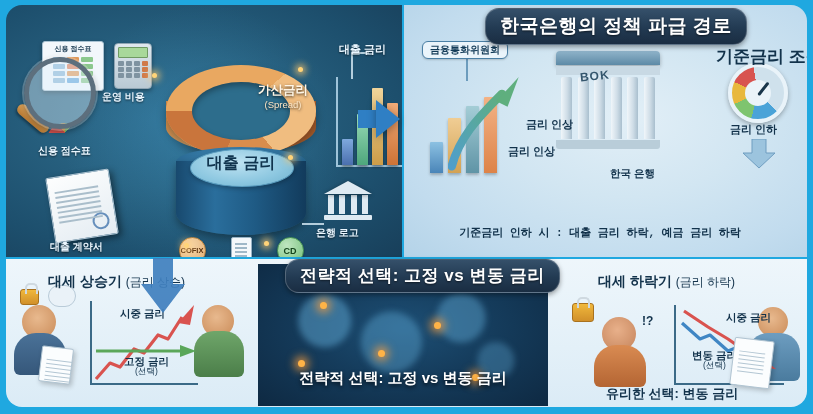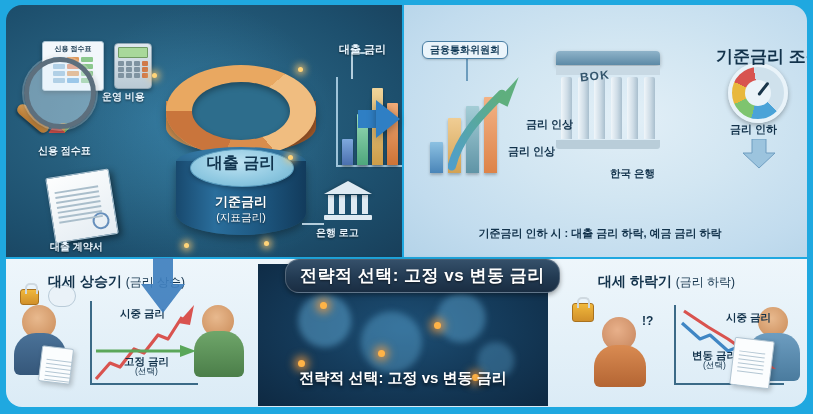--- a/index.html
+++ b/index.html
@@ -196,21 +196,21 @@
 
   .speedo{position:absolute;left:728px;top:62px;width:52px;height:52px;border-radius:50%;z-index:12;
     background:conic-gradient(from 135deg,#4aa3d8 0deg 60deg,#7ec46f 60deg 110deg,#e8b83d 110deg 160deg,#d8534f 160deg 215deg,#cfe1ec 215deg 360deg);
     border:4px solid #e9f3f9;box-shadow:0 2px 5px rgba(0,0,0,.3);}
   .speedo:after{content:"";position:absolute;left:13px;top:13px;width:26px;height:26px;border-radius:50%;background:#eaf3f9;}
   .speedo .needle{position:absolute;left:25px;top:12px;width:2.5px;height:16px;background:#19354a;
     transform-origin:50% 100%;transform:rotate(38deg);z-index:3;border-radius:2px;}
   .arrow-down-blue{position:absolute;left:741px;top:128px;z-index:20;}
 
   .note-tr{position:absolute;left:455px;top:228px;width:300px;text-align:center;z-index:24;
-    color:#12324b;font-weight:bold;font-size:11px;line-height:1.25;}
+    color:#12324b;font-weight:bold;font-size:11px;line-height:1.25;font-family:Liberation Mono, monospace;}
 
   
   .world{position:absolute;left:258px;top:264px;width:290px;height:142px;z-index:8;
     background:radial-gradient(ellipse at 50% 45%,#1d4f75 0%,#153c5c 45%,#0e2942 100%);}
   .world:after{content:"";position:absolute;inset:0;
     background:
       radial-gradient(circle at 23% 40%,rgba(110,190,235,.42) 0 26px,transparent 27px),
       radial-gradient(circle at 46% 55%,rgba(110,190,235,.35) 0 30px,transparent 31px),
       radial-gradient(circle at 70% 38%,rgba(110,190,235,.38) 0 24px,transparent 25px),
       radial-gradient(circle at 82% 68%,rgba(110,190,235,.30) 0 18px,transparent 19px);
@@ -297,26 +297,40 @@
     </div>
     <div class="lbl lbl-light" style="left:44px;top:236px;font-size:10px;">대출 계약서</div>
 
     <div class="donut-wrap">
       <div class="ring-side"></div>
       <div class="ring-outer"></div>
       <div class="cyl"></div>
       <div class="cyl-top"></div>
       <div class="cap-top"></div>
       <div class="donut-center">대출 금리</div>
-      <div class="cyl-label">
-        <span>기준금리</span>
-        <span class="sub">(지표금리)</span>
+      <div class="badges">
+        <div class="badge">
+          <div class="disc">COFIX</div>
+
+        </div>
+        <div class="badge">
+          <div class="doc"></div>
+
+        </div>
+        <div class="badge green">
+          <div class="disc">CD</div>
+
+        </div>
       </div>
     </div>
 
+    <div class="spread-tag">
+      <span>가산금리</span>
+      <span class="sub">(Spread)</span>
+    </div>
 
     <div class="bank">
       <div class="roof"></div>
       <div class="cols">
           <i></i>
           <i></i>
           <i></i>
           <i></i>
         </div>
       <div class="base"></div>
@@ -464,21 +478,23 @@
       <div class="lbl" style="left:18px;top:44px;font-size:10.5px;color:#12324b;font-weight:bold;text-align:center;">
         <span>변동 금리</span>
         <span class="sub">(선택)</span>
       </div>
     </div>
 
     <div class="person" style="left:752px;top:48px;width:30px;height:30px;background:radial-gradient(circle at 45% 38%,#e8b98e,#c98a57);"></div>
     <div class="person" style="left:742px;top:74px;width:52px;height:48px;border-radius:20px 20px 6px 6px;background:linear-gradient(180deg,#6d9dc0,#4a7b9e);"></div>
     <div class="doc-bill" style="left:726px;top:80px;"></div>
 
+    <div class="lbl" style="left:600px;top:128px;font-size:13px;color:#12324b;font-weight:bold;">유리한 선택: 변동 금리</div>
   </div>
 
   <svg class="arrow-down-big" width="46" height="56" viewBox="0 0 46 56">
     <polygon points="13,0 33,0 33,26 45,26 23,55 1,26 13,26" fill="#3f7fbe" opacity="0.92"></polygon>
   </svg>
 
+  <div class="ribbon ribbon-tr">한국은행의 정책 파급 경로</div>
   <div class="ribbon ribbon-b">전략적 선택: 고정 vs 변동 금리</div>
 
 </div>
 
 </body></html>

